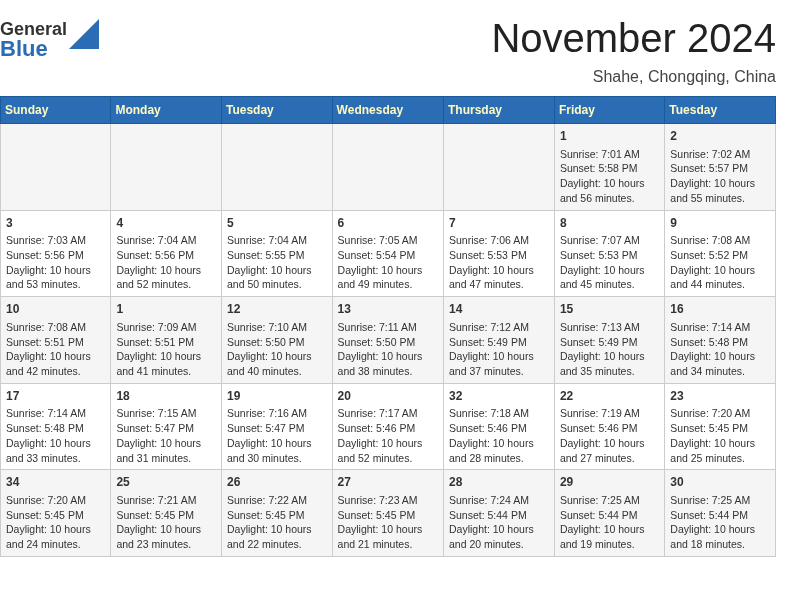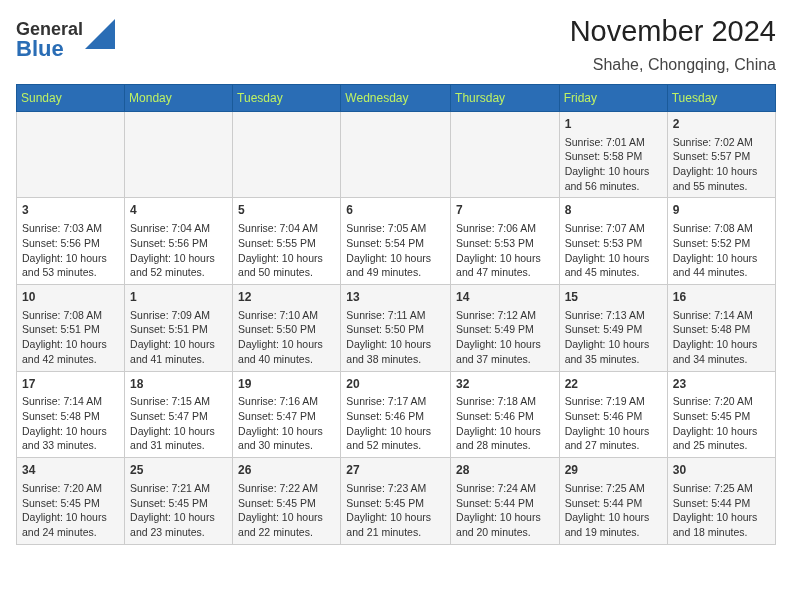--- a/index.html
+++ b/index.html
@@ -6,21 +6,21 @@
     body {
       font-family: Arial, sans-serif;
       background: #fff;
       width: 792px;
       min-height: 612px;
       padding: 0;
     }
     .page {
       width: 792px;
       background: #fff;
-      padding: 16px 16px 8px 16px;
+      padding: 16px 16px 8px 0;
     }
     .header {
       display: flex;
       align-items: flex-start;
       justify-content: space-between;
       margin-bottom: 10px;
     }
     .logo {
       display: flex;
       align-items: center;
@@ -28,41 +28,41 @@
     }
     .logo-text {
       display: flex;
       flex-direction: column;
       line-height: 1;
     }
     .title-block {
       text-align: right;
     }
     .month-title {
-      font-size: 29px;
+      font-size: 40px;
       font-weight: normal;
       color: #222;
       line-height: 1.1;
     }
     .subtitle {
       font-size: 16px;
       color: #444;
       margin-top: 8px;
     }
     .calendar {
       width: 100%;
       border-collapse: collapse;
       font-size: 11px;
     }
     .calendar thead tr th {
       background-color: #2a6db5;
-      color: #bef264;
+      color: #fef9c3;
       padding: 6px 4px;
       text-align: left;
-      font-weight: normal;
+      font-weight: bold;
       font-size: 12px;
       border: 1px solid #1a5a9a;
     }
     .calendar tbody tr {
       background: #fff;
     }
     .calendar tbody tr:nth-child(odd) {
       background: #f5f5f5;
     }
     .calendar tbody td {

